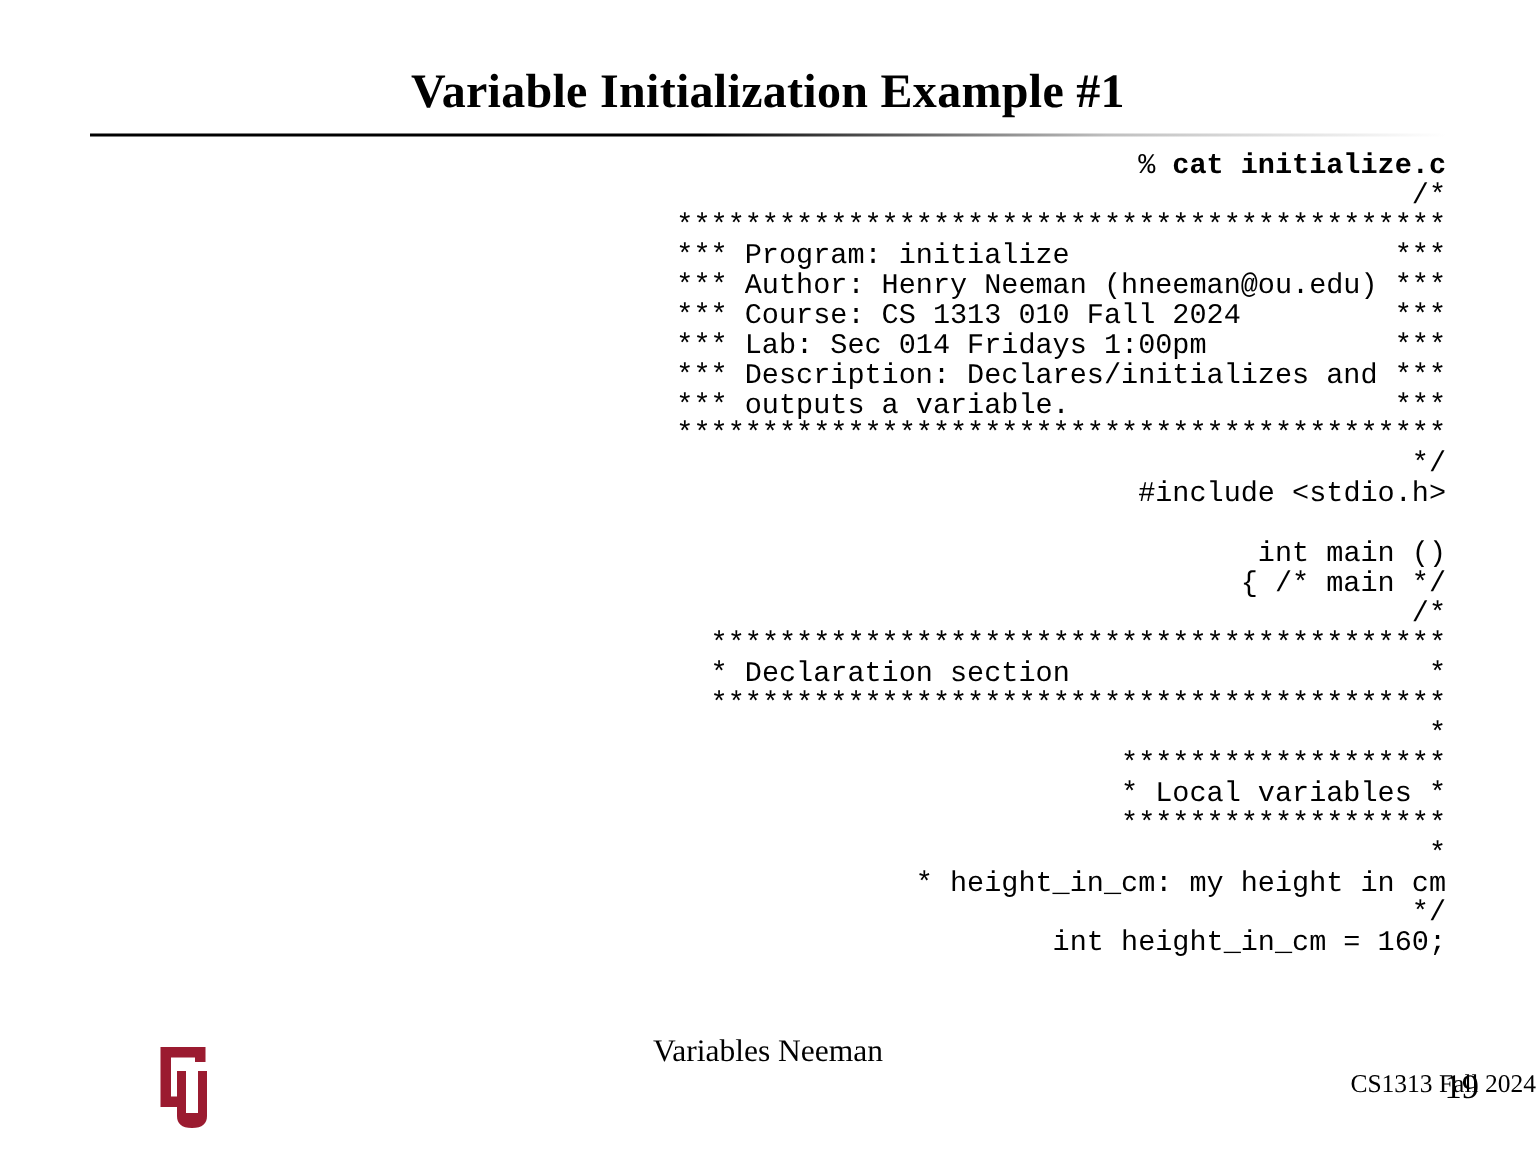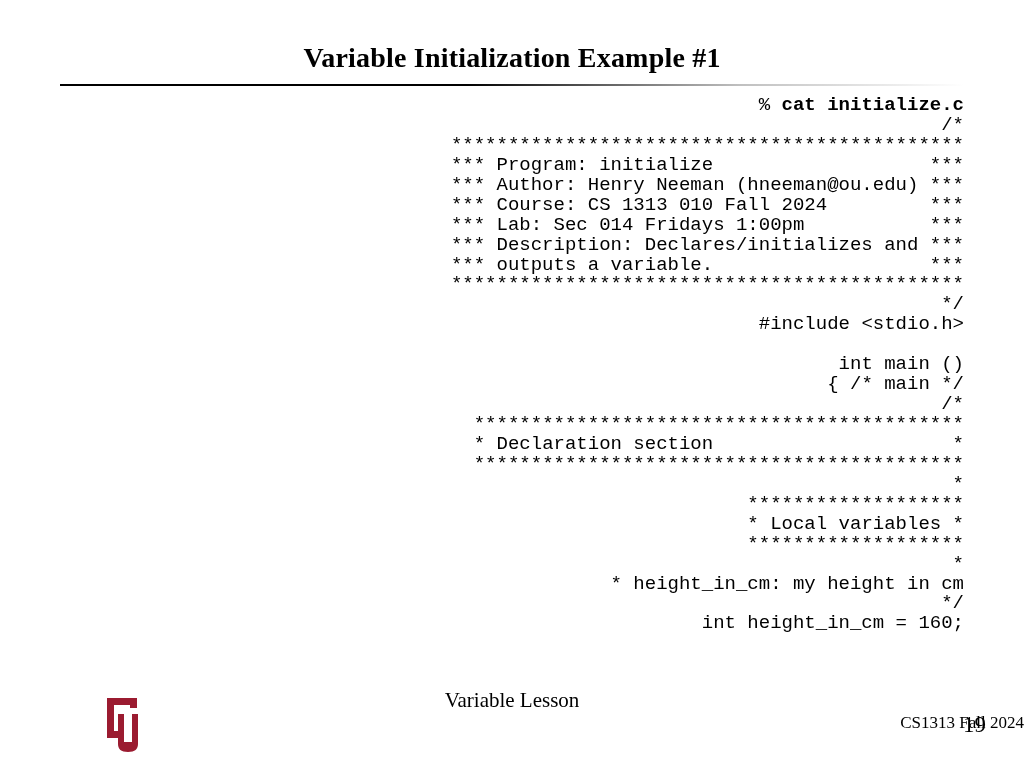--- a/index.html
+++ b/index.html
@@ -11,21 +11,21 @@
     color: #000;
     overflow: hidden;
   }
   .slide {
     position: relative;
     width: 1024px;
     height: 768px;
     padding: 42px 60px 0 60px;
   }
   .title {
-    font-size: 28px;
+    font-size: 32px;
     font-weight: bold;
     text-align: center;
     letter-spacing: 0.2px;
   }
   .rule {
     margin-top: 10px;
     height: 2px;
     background: linear-gradient(to right, #000 0%, #000 45%, #bfbfbf 75%, #ffffff 100%);
   }
   .code {
@@ -119,19 +119,19 @@
           <path d="M3 2 h30 v10 h-7 v-3 h-16 v26 h16 v-3 h7 v10 h-30 z"></path>
 
           <rect x="11" y="12" width="14" height="20" fill="#ffffff"></rect>
 
           <path d="M14 18 h6 v28 h8 v-28 h6 v30 c0 5 -3 8 -10 8 c-7 0 -10 -3 -10 -8 z"></path>
           <rect x="20" y="18" width="8" height="24" fill="#ffffff"></rect>
         </g>
       </svg>
     </div>
     <div class="footer-center">
-      <div class="footer-title">Variable Lesson</div>
+      <div class="footer-title">Variables Neeman</div>
       <div class="footer-sub">CS1313 Fall 2024</div>
     </div>
     <div class="page-number">19</div>
   </div>
 
 </div>
 
 </body></html>

